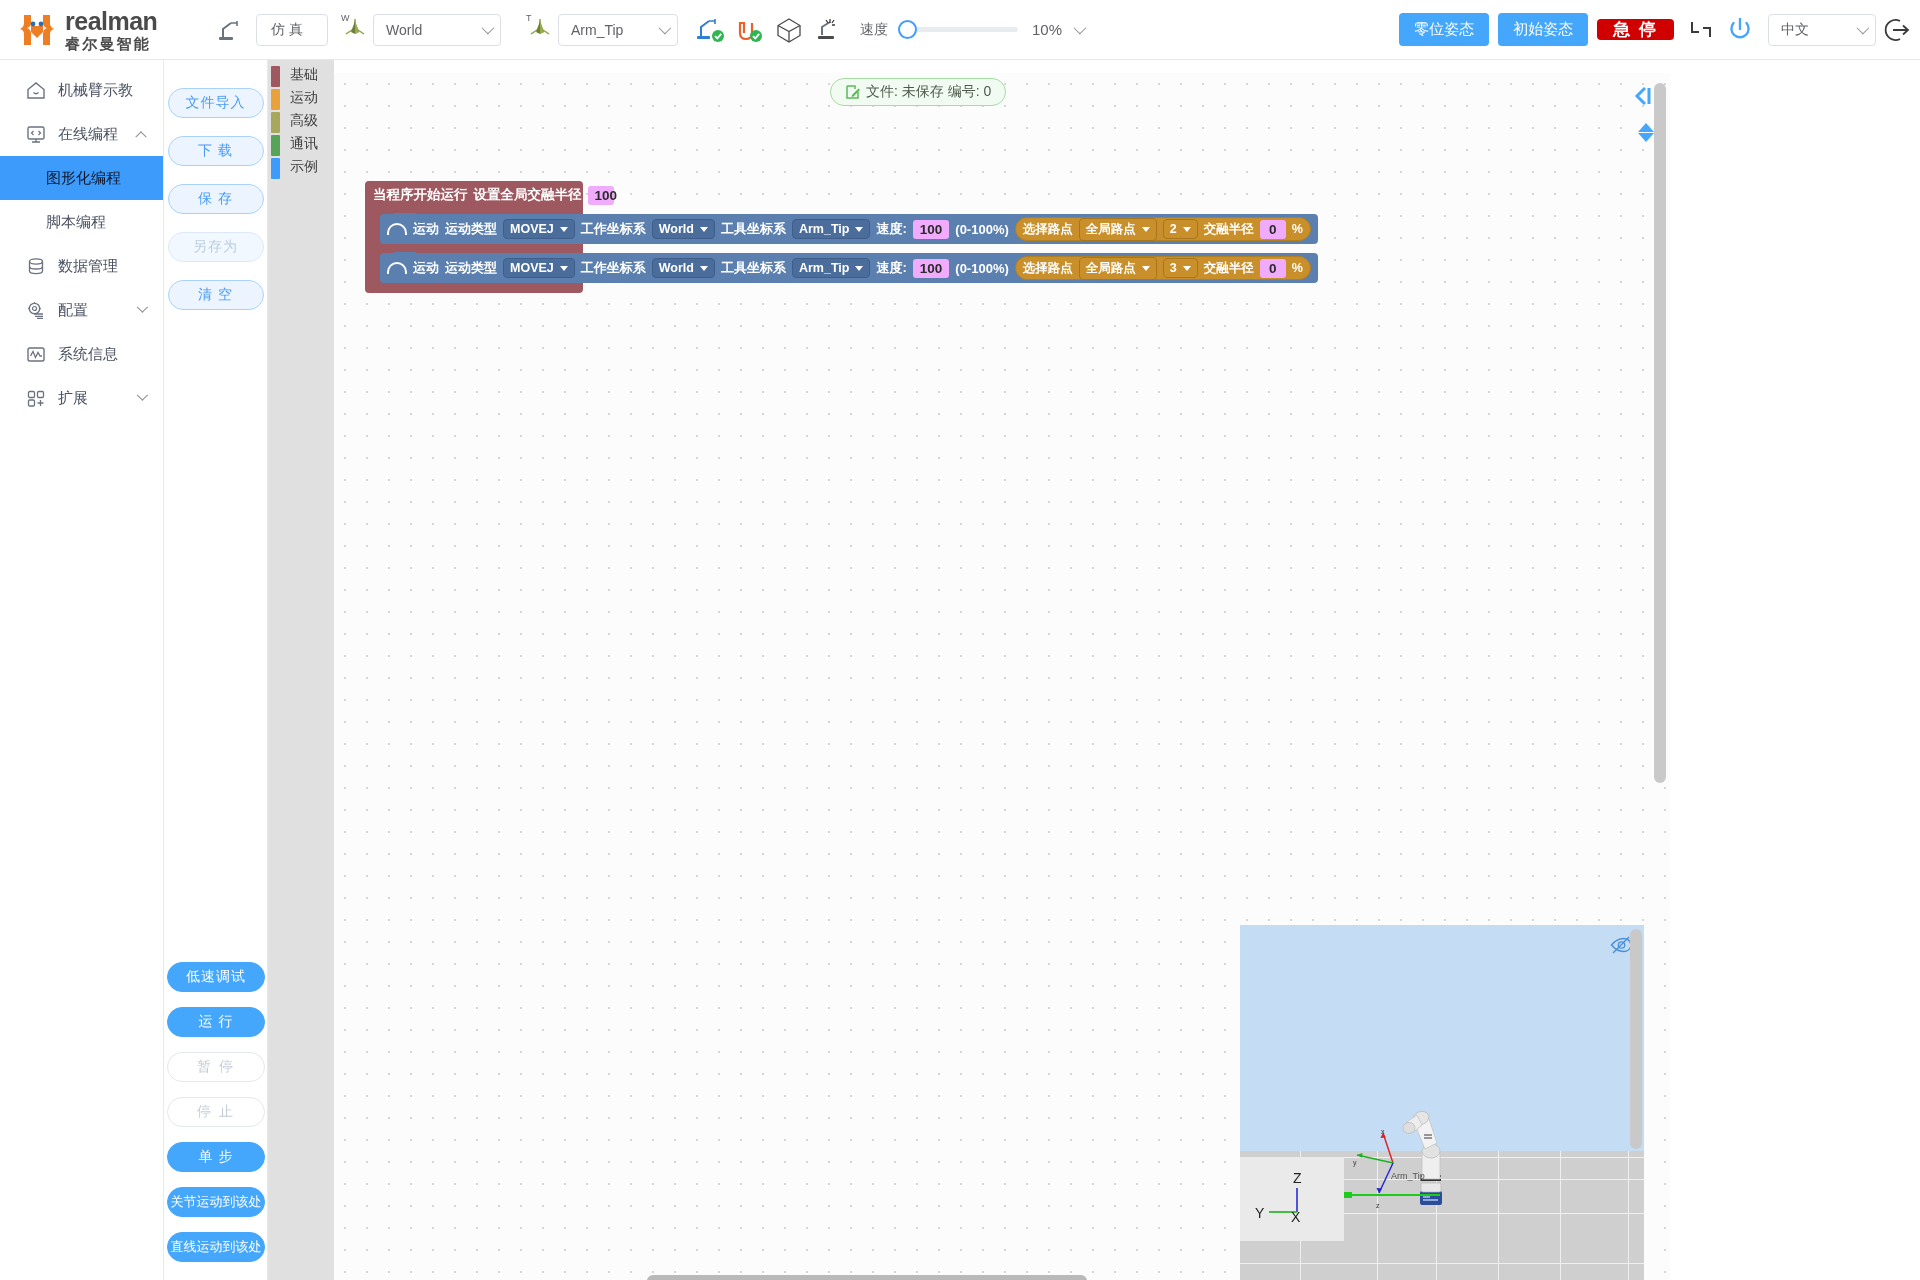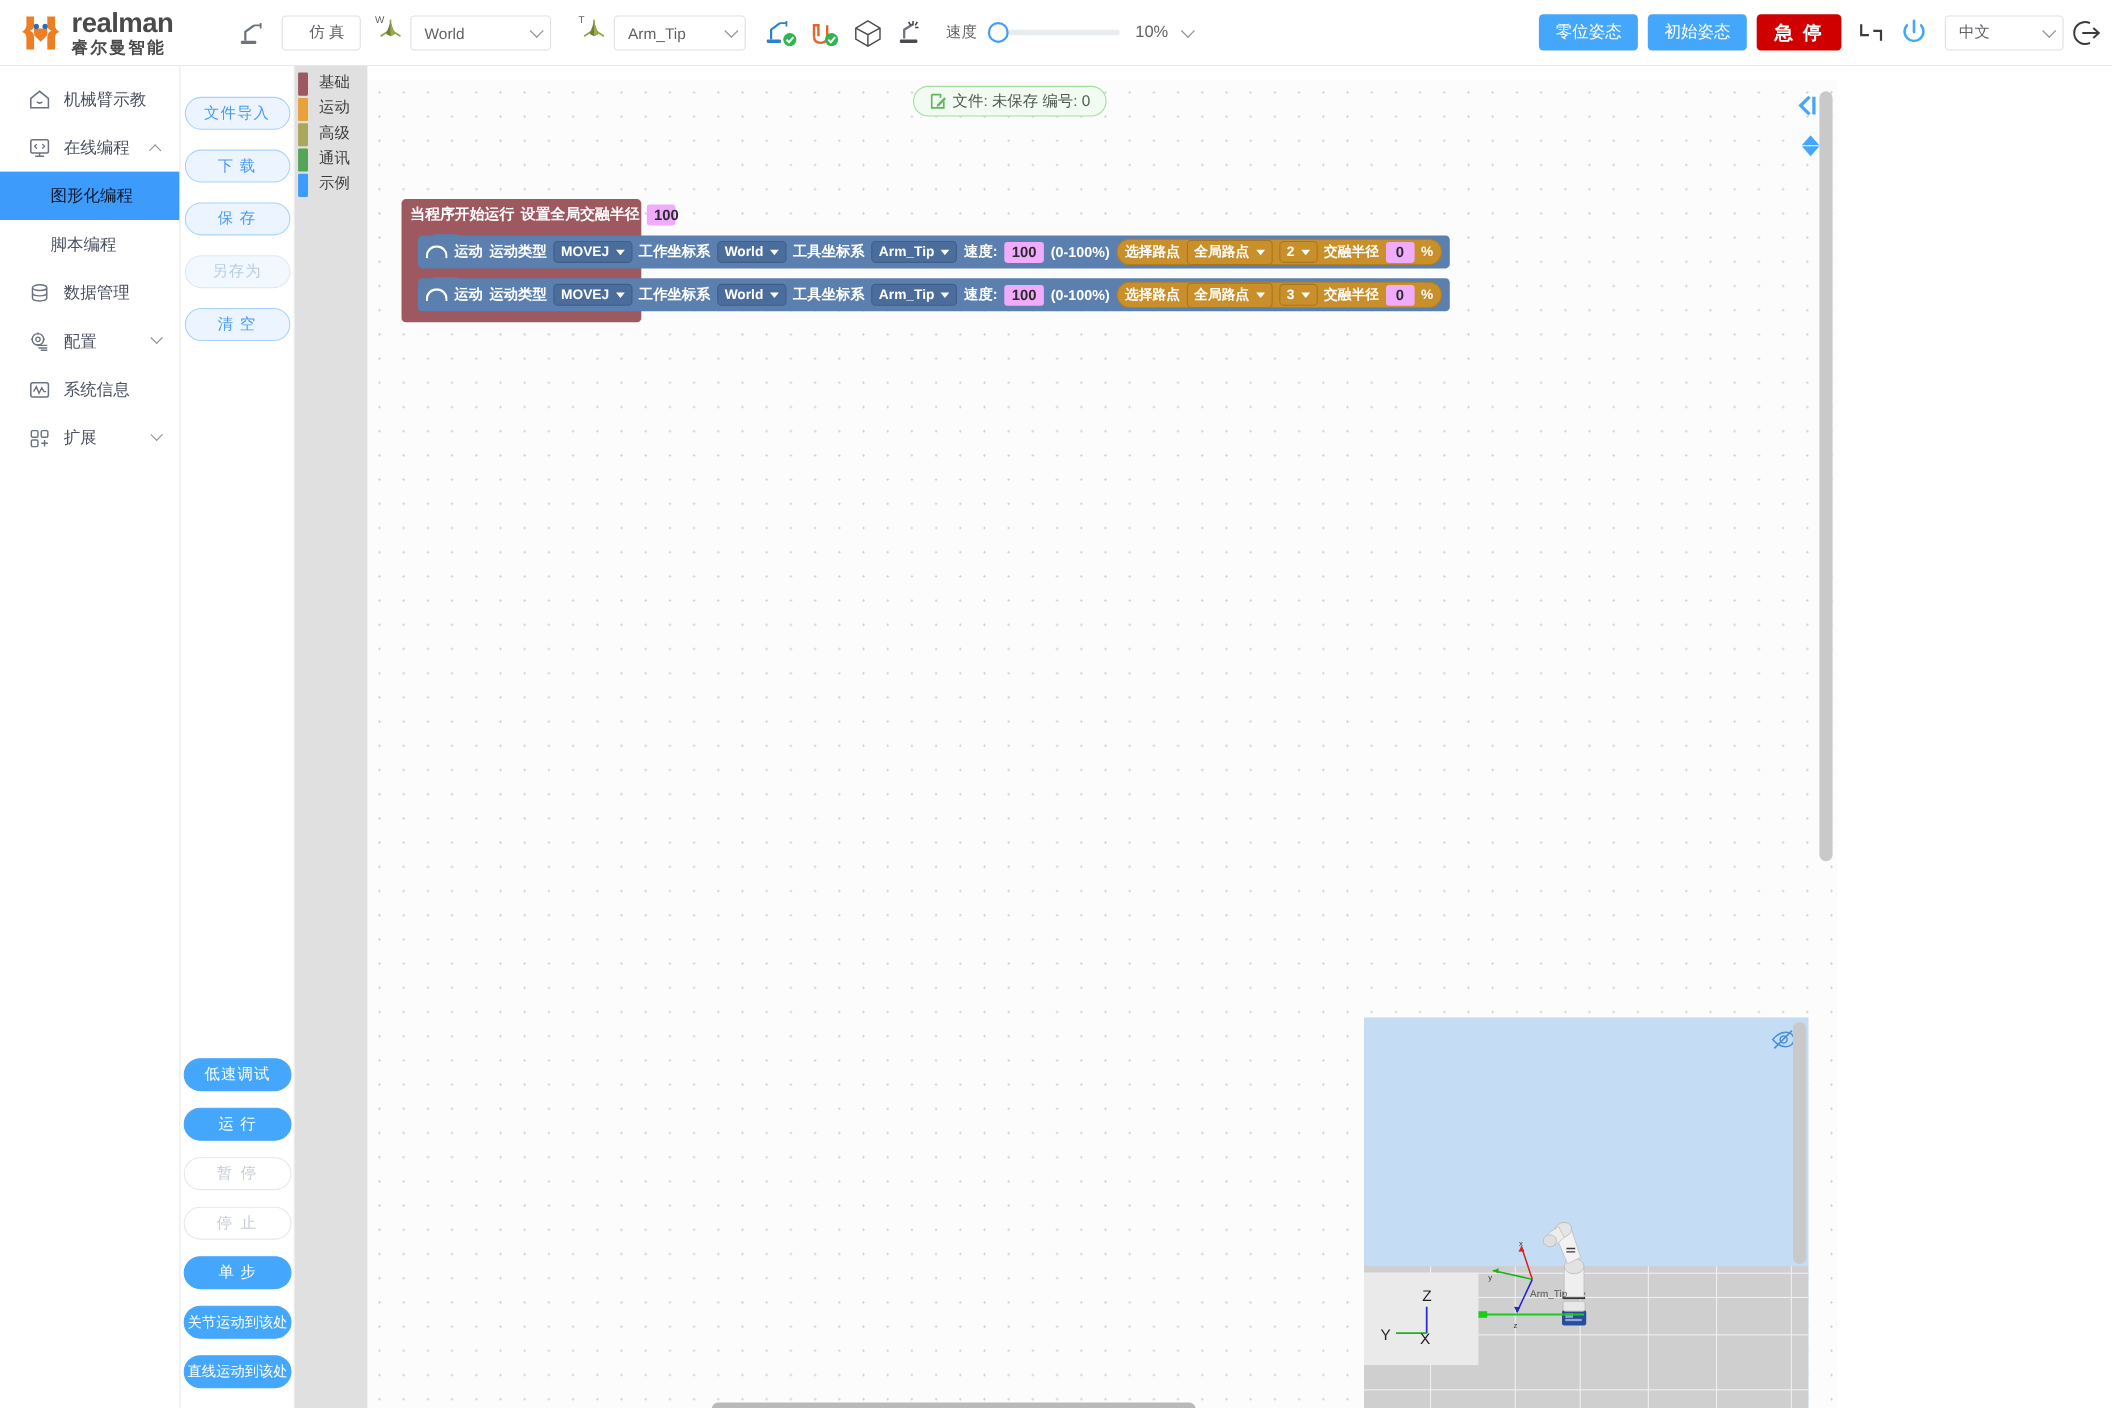--- a/index.html
+++ b/index.html
@@ -25,40 +25,40 @@
   .icon-btn { display:flex; align-items:center; justify-content:center; cursor:pointer; }
 
   .tb-select {
     height: 32px; border: 1px solid #dcdfe6; border-radius: 4px;
     display: flex; align-items: center; justify-content: space-between;
     padding: 0 9px 0 12px; background: #fff; font-size: 14px; color: #606266;
     cursor: pointer;
   }
   .tb-btn-sim {
     height: 32px; min-width: 72px; border: 1px solid #dcdfe6; border-radius: 4px;
-    display: flex; align-items: center; justify-content: flex-end;
+    display: flex; align-items: center; justify-content: flex-start;
     font-size: 14px; color: #606266; background: #fff; cursor: pointer; padding: 0 14px;
   }
   .caret-thin { display:inline-block; width:9px; height:9px; border-right:1.6px solid #909399; border-bottom:1.6px solid #909399; transform: rotate(45deg) translateY(-2px); }
 
   .frame-tag { font-size: 9px; color: #606266; position:absolute; }
 
   .speed-label { font-size: 14px; color: #606266; margin: 0 10px 0 14px; }
   .slider-wrap { position: relative; width: 120px; height: 20px; display:flex; align-items:center; cursor:pointer;}
   .slider-track { width: 100%; height: 5px; background: #e9ecef; border-radius: 3px; }
   .slider-knob { position:absolute; left:0; width:19px; height:19px; border-radius:50%; background:#fff; border:2.5px solid #409eff; }
   .speed-val { font-size: 15px; color: #606266; margin-left: 14px; }
 
   .blue-btn {
     height: 33px; background: #45a7fb; color:#fff; border-radius:4px;
     font-size:15px; display:flex; align-items:center; justify-content:center;
     padding: 0 15px; cursor:pointer; white-space:nowrap;
   }
   .red-btn {
-    height: 33px; background: #d10000; color:#fff; border-radius:4px;
+    height: 21px; background: #d10000; color:#fff; border-radius:4px;
     font-size:17px; font-weight:700; letter-spacing:2px;
     display:flex; align-items:center; justify-content:center;
     padding: 0 16px; cursor:pointer; white-space:nowrap;
   }
 
   
   .leftnav {
     position: absolute; top: 60px; left: 0; width: 164px; height: 1220px;
     background: #fff; border-right: 1px solid #e9e9e9; z-index: 30;
   }

